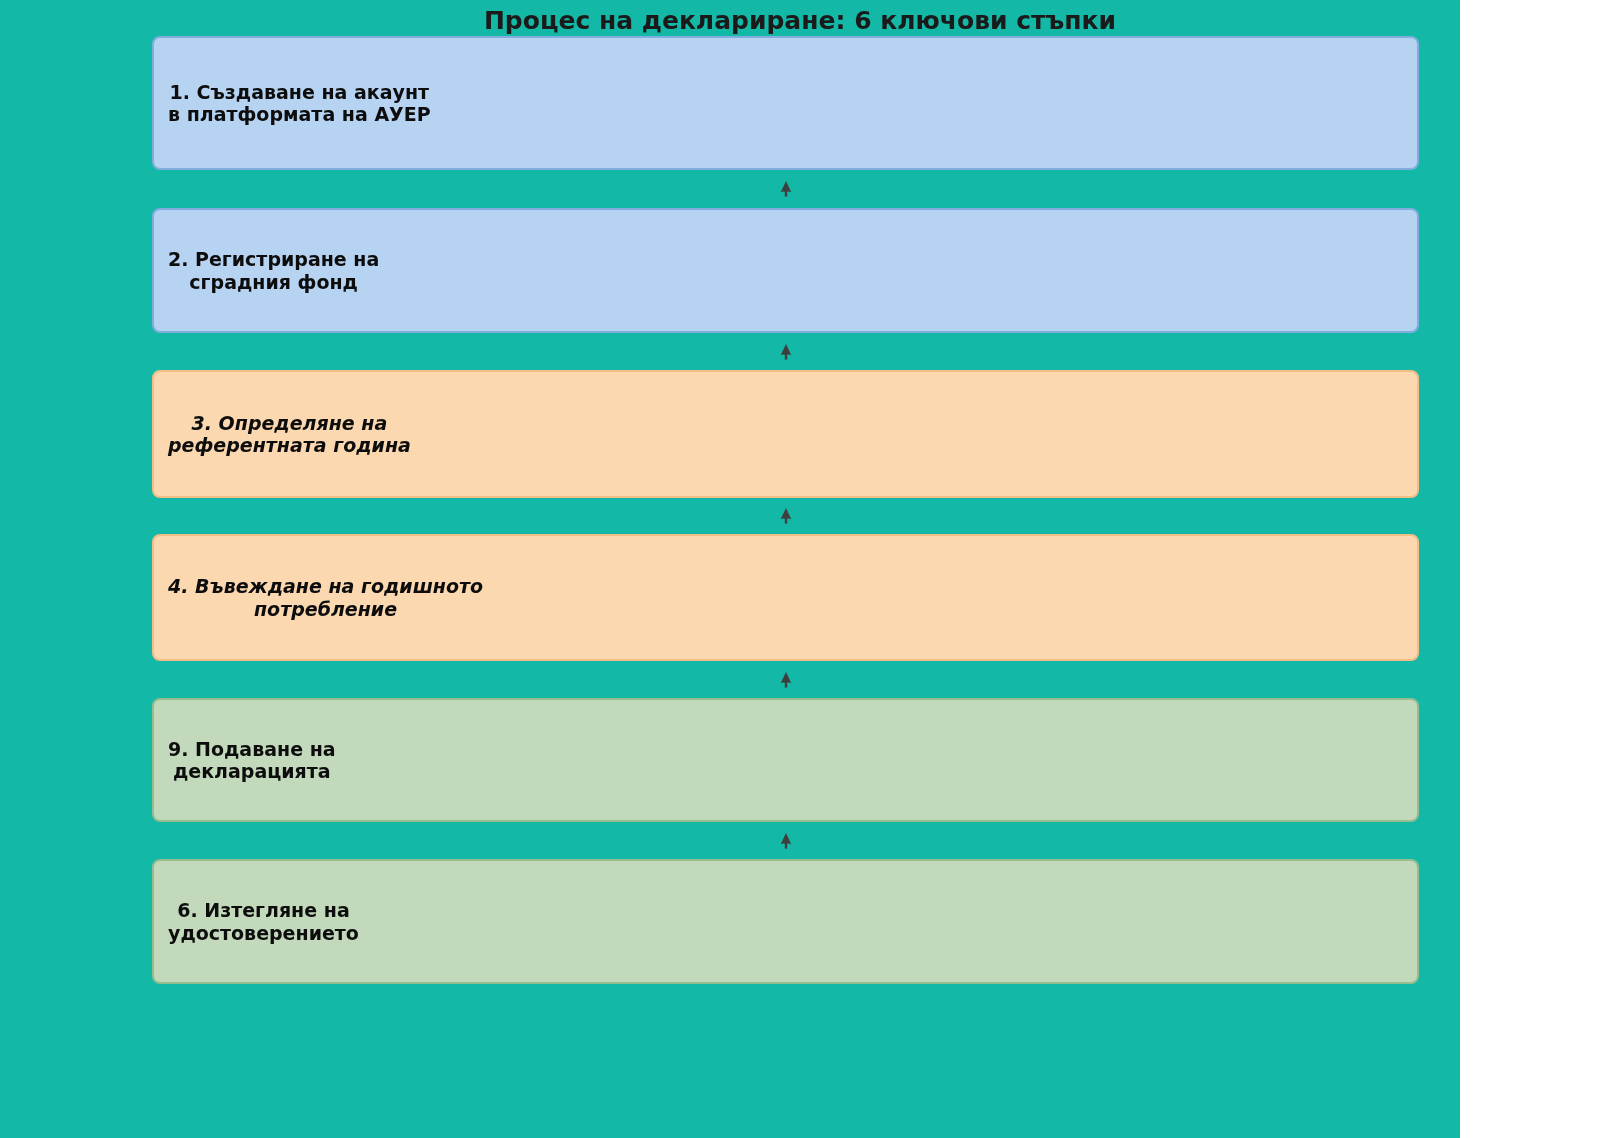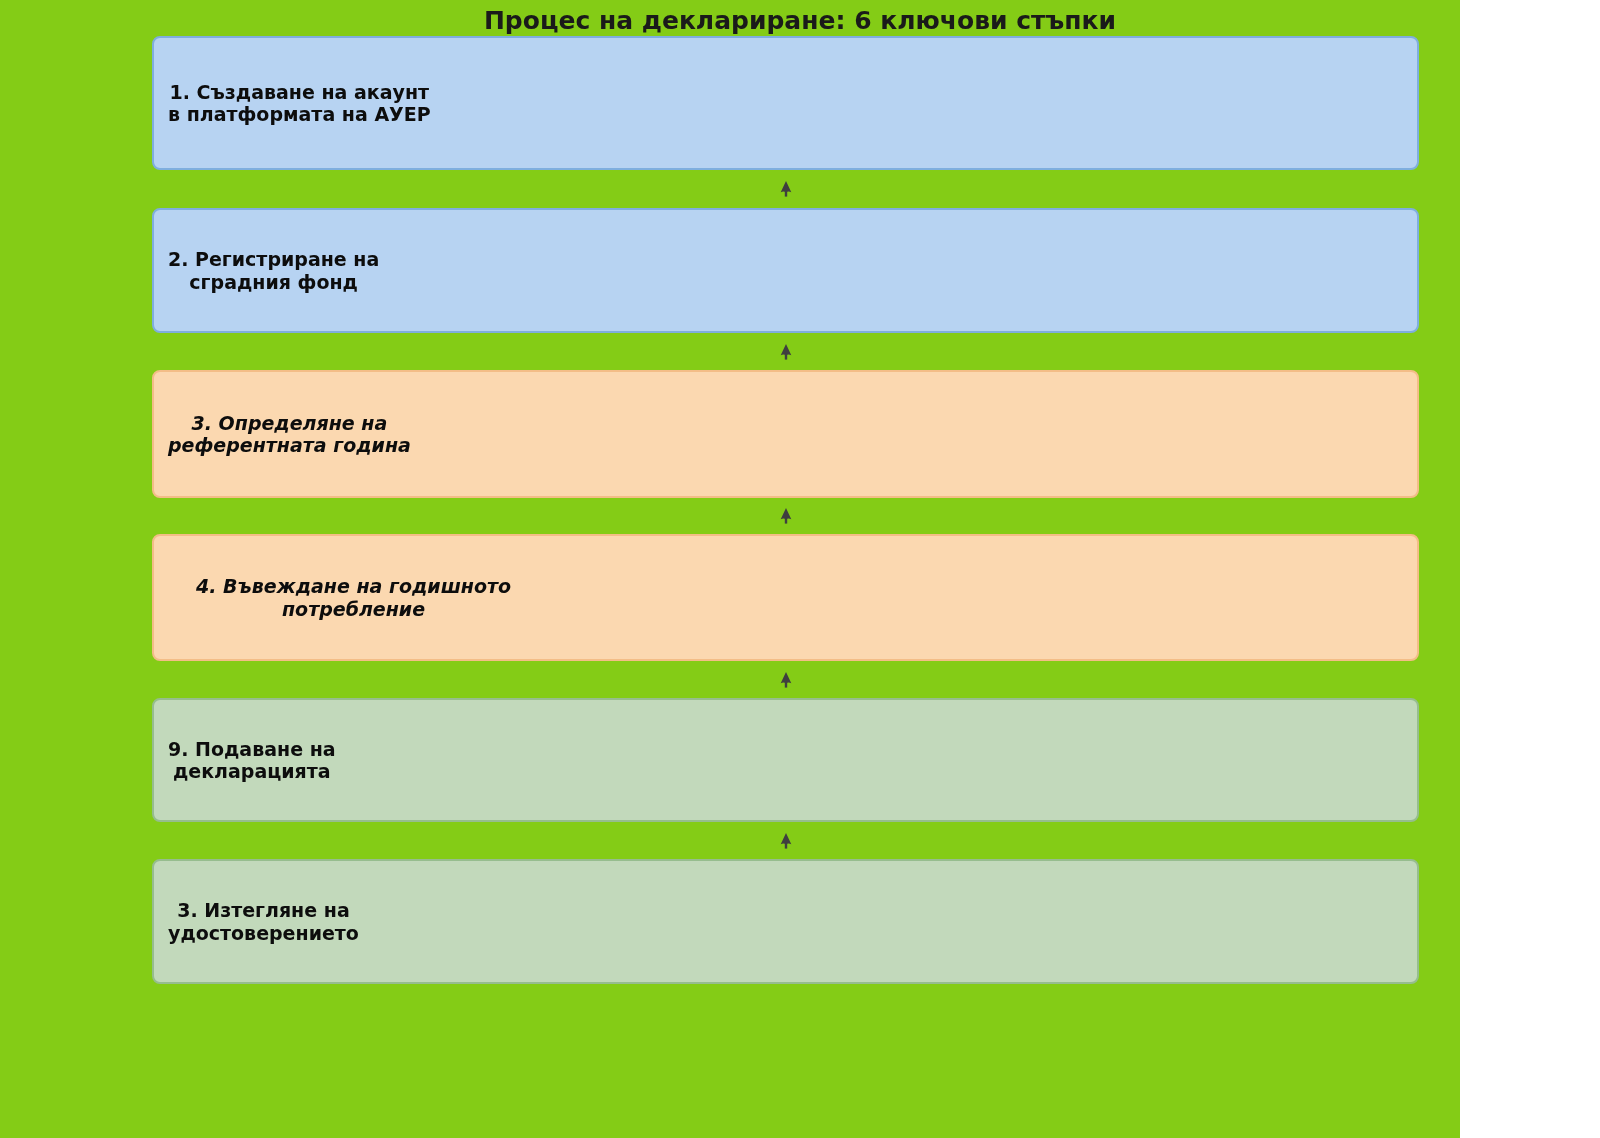--- a/index.html
+++ b/index.html
@@ -10,21 +10,21 @@
   body {
     width: 1600px;
     height: 1138px;
     font-family: "DejaVu Sans", sans-serif;
     overflow: hidden;
   }
   .canvas {
     position: relative;
     width: 1460px;
     height: 1138px;
-    background: #84cc16;
+    background: #14b8a6;
   }
   .chart-title {
     position: absolute;
     top: 6px;
     left: 0;
     width: 1600px;
     text-align: center;
     font-size: 25px;
     font-weight: bold;
     color: #1a1a1a;
@@ -120,21 +120,21 @@
 референтната година</div>
       </div>
       <div class="connector" style="height: 36px;">
         <svg width="16" height="20" viewBox="0 0 16 20" class="arrow-up">
           <g fill="#3f3f3f">
             <path d="M8 2 L13.3 13.2 Q10.6 12.1 8 13.1 Q5.4 12.1 2.7 13.2 Z"></path>
             <rect x="6.8" y="11.2" width="2.4" height="6.4"></rect>
           </g>
         </svg>
       </div>
-      <div class="step-box c-orange" style="height: 127px; padding-left: 28px;">
+      <div class="step-box c-orange" style="height: 127px;">
         <div class="step-label">4. Въвеждане на годишното
 потребление</div>
       </div>
       <div class="connector" style="height: 37px;">
         <svg width="16" height="20" viewBox="0 0 16 20" class="arrow-up">
           <g fill="#3f3f3f">
             <path d="M8 2 L13.3 13.2 Q10.6 12.1 8 13.1 Q5.4 12.1 2.7 13.2 Z"></path>
             <rect x="6.8" y="11.2" width="2.4" height="6.4"></rect>
           </g>
         </svg>
@@ -145,18 +145,18 @@
       </div>
       <div class="connector" style="height: 37px;">
         <svg width="16" height="20" viewBox="0 0 16 20" class="arrow-up">
           <g fill="#3f3f3f">
             <path d="M8 2 L13.3 13.2 Q10.6 12.1 8 13.1 Q5.4 12.1 2.7 13.2 Z"></path>
             <rect x="6.8" y="11.2" width="2.4" height="6.4"></rect>
           </g>
         </svg>
       </div>
       <div class="step-box c-green" style="height: 125px;">
-        <div class="step-label">3. Изтегляне на
+        <div class="step-label">6. Изтегляне на
 удостоверението</div>
       </div>
     </div>
 
 </div>
 
 </body></html>

